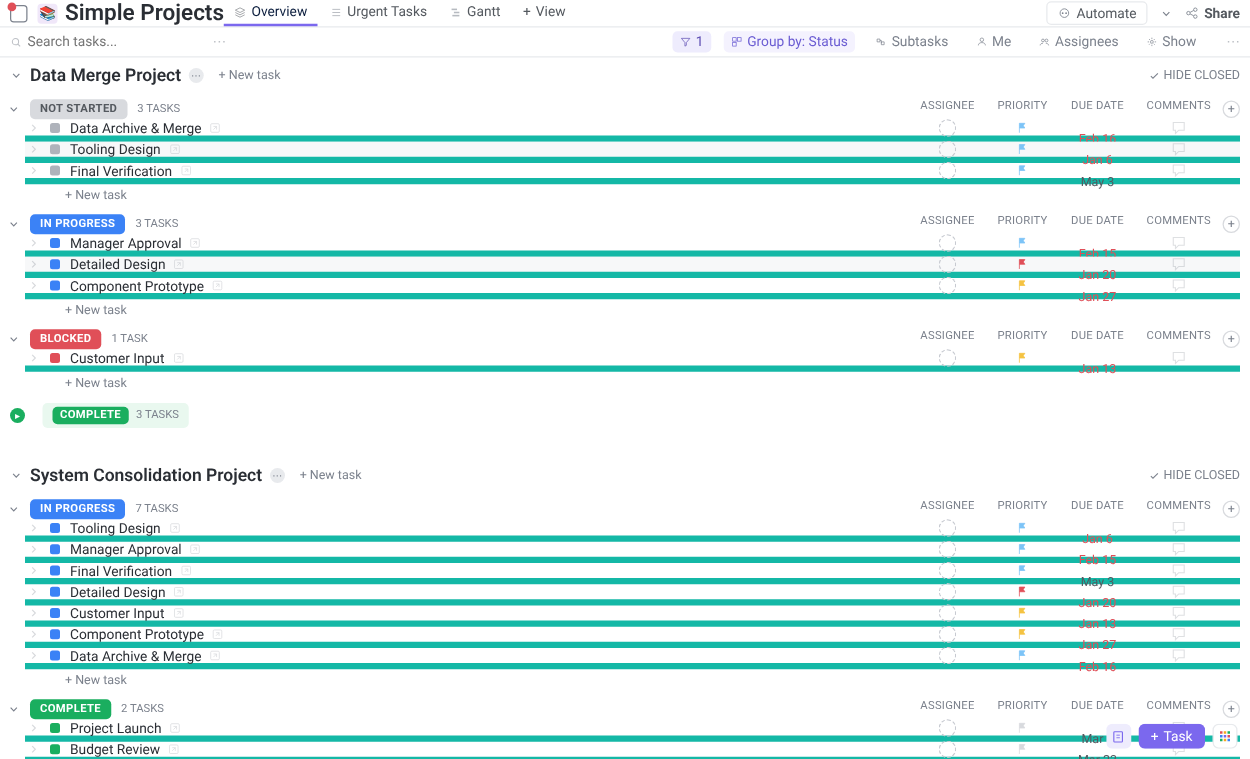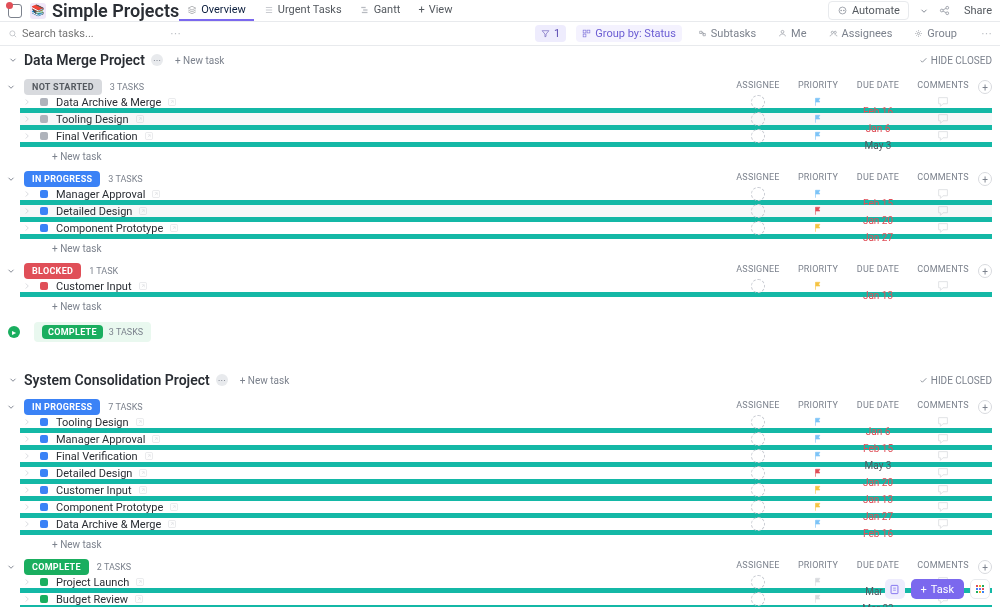--- a/index.html
+++ b/index.html
@@ -11,21 +11,21 @@
 .notif::after { content: ''; position: absolute; top: -3px; left: -3px; width: 7px; height: 7px; background: #e04f58; border-radius: 50%; }
 .ws-icon { width: 16px; height: 16px; background: #f0e7f9; border-radius: 3px; display: flex; align-items: center; justify-content: center; margin-right: 6px; font-size: 11px; }
 .ws-name { font-weight: 600; font-size: 18px; margin-right: 0; }
 .tabs { display: flex; gap: 2px; align-items: center; height: 100%; }
 .tab { display: flex; align-items: center; gap: 4px; padding: 0 8px; height: 100%; font-size: 11px; color: #54595f; cursor: pointer; border-bottom: 2px solid transparent; }
 .tab.active { color: #0c1e3e; border-bottom-color: #7b68ee; }
 .tab-ic { width: 10px; height: 10px; opacity: .55; }
 .spacer { flex: 1; }
 .tb-right { display: flex; align-items: center; gap: 10px; font-size: 11px; color: #54595f; }
 .automate { display: flex; align-items: center; gap: 4px; border: 1px solid #e8eaed; padding: 2px 8px; border-radius: 4px; }
-.share { display: flex; align-items: center; gap: 14px; }
+.share { display: flex; align-items: center; gap: 4px; font-weight: bold; }
 
 
 .filterbar { height: 24px; display: flex; align-items: center; padding: 0 8px; border-bottom: 1px solid #e8eaed; font-size: 11px; color: #7c828d; }
 .search-ic { width: 10px; height: 10px; margin-right: 4px; opacity: .5; }
 .search-inp { border: none; outline: none; font-size: 11px; color: #54595f; width: 140px; }
 .ellipsis { margin-left: 8px; opacity: .5; cursor: pointer; }
 .fb-right { display: flex; align-items: center; gap: 10px; }
 .chip { display: flex; align-items: center; gap: 4px; padding: 2px 6px; border-radius: 4px; }
 .chip.lavender { background: #eeecfd; color: #5d4db3; }
 .chip.lavender-light { background: #f4f2fe; color: #6b5dd3; }
@@ -194,21 +194,21 @@
           <circle cx="11" cy="6" r="2" fill="none" stroke="#7c828d"></circle>
           <path d="M2 13c0-2 2-3 4-3m4 0c2 0 4 1 4 3" fill="none" stroke="#7c828d"></path>
         </svg>
       <span>Assignees</span>
     </div>
     <div class="chip">
       <svg width="9" height="9" viewBox="0 0 16 16">
           <circle cx="8" cy="8" r="2" fill="none" stroke="#7c828d"></circle>
           <path d="M8 2v2M8 12v2M2 8h2M12 8h2M4 4l1.4 1.4M10.6 10.6L12 12M12 4l-1.4 1.4M5.4 10.6L4 12" stroke="#7c828d"></path>
         </svg>
-      <span>Group</span>
+      <span>Show</span>
     </div>
     <span class="ellipsis">⋯</span>
   </div>
 </div>
 
 <div class="content" id="content-root">
     <div class="project">
       <div class="proj-head">
         <span class="collapse-caret">
           <svg viewBox="0 0 16 16" width="10" height="10">

